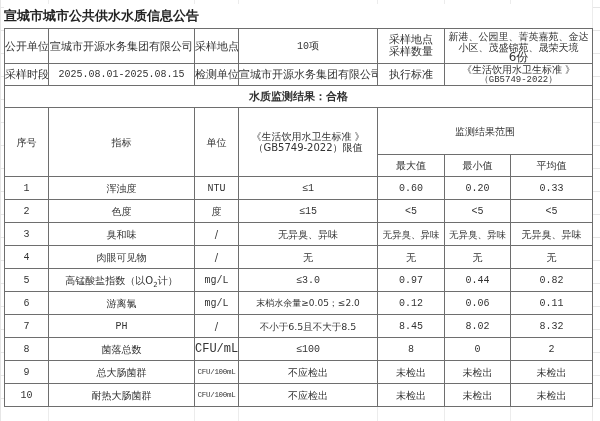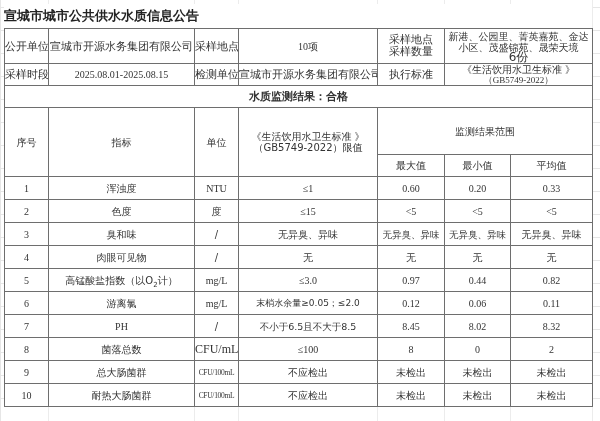--- a/index.html
+++ b/index.html
@@ -25,21 +25,21 @@
     font-weight:bold; font-size:13px; text-align:left; line-height:24px; color:#222;
   }
   table.report {
     position:absolute; left:4px; top:28px; width:588px;
     border-collapse:collapse; table-layout:fixed; background:#fff;
   }
   table.report td {
     border:1px solid #6e6e6e; padding:0; text-align:center; vertical-align:middle;
     font-size:10px; line-height:11px; overflow:hidden; white-space:nowrap; color:#333;
   }
-  .mono { font-family:Liberation Serif, serif; font-size:9px; }
+  .mono { font-family:Liberation Mono, monospace; font-size:9px; }
   .bold-center { font-weight:bold; font-family:"DejaVu Serif","Liberation Serif",serif; }
   .r-info1 td { height:34px; }
   .r-info2 td { height:21px; }
   .r-result td { height:21px; }
   .r-head1 td { height:46px; }
   .r-head2 td { height:21px; }
   .r-data td { height:22px; }
   sub { font-size:7px; line-height:0; }
 </style>
 </head>

